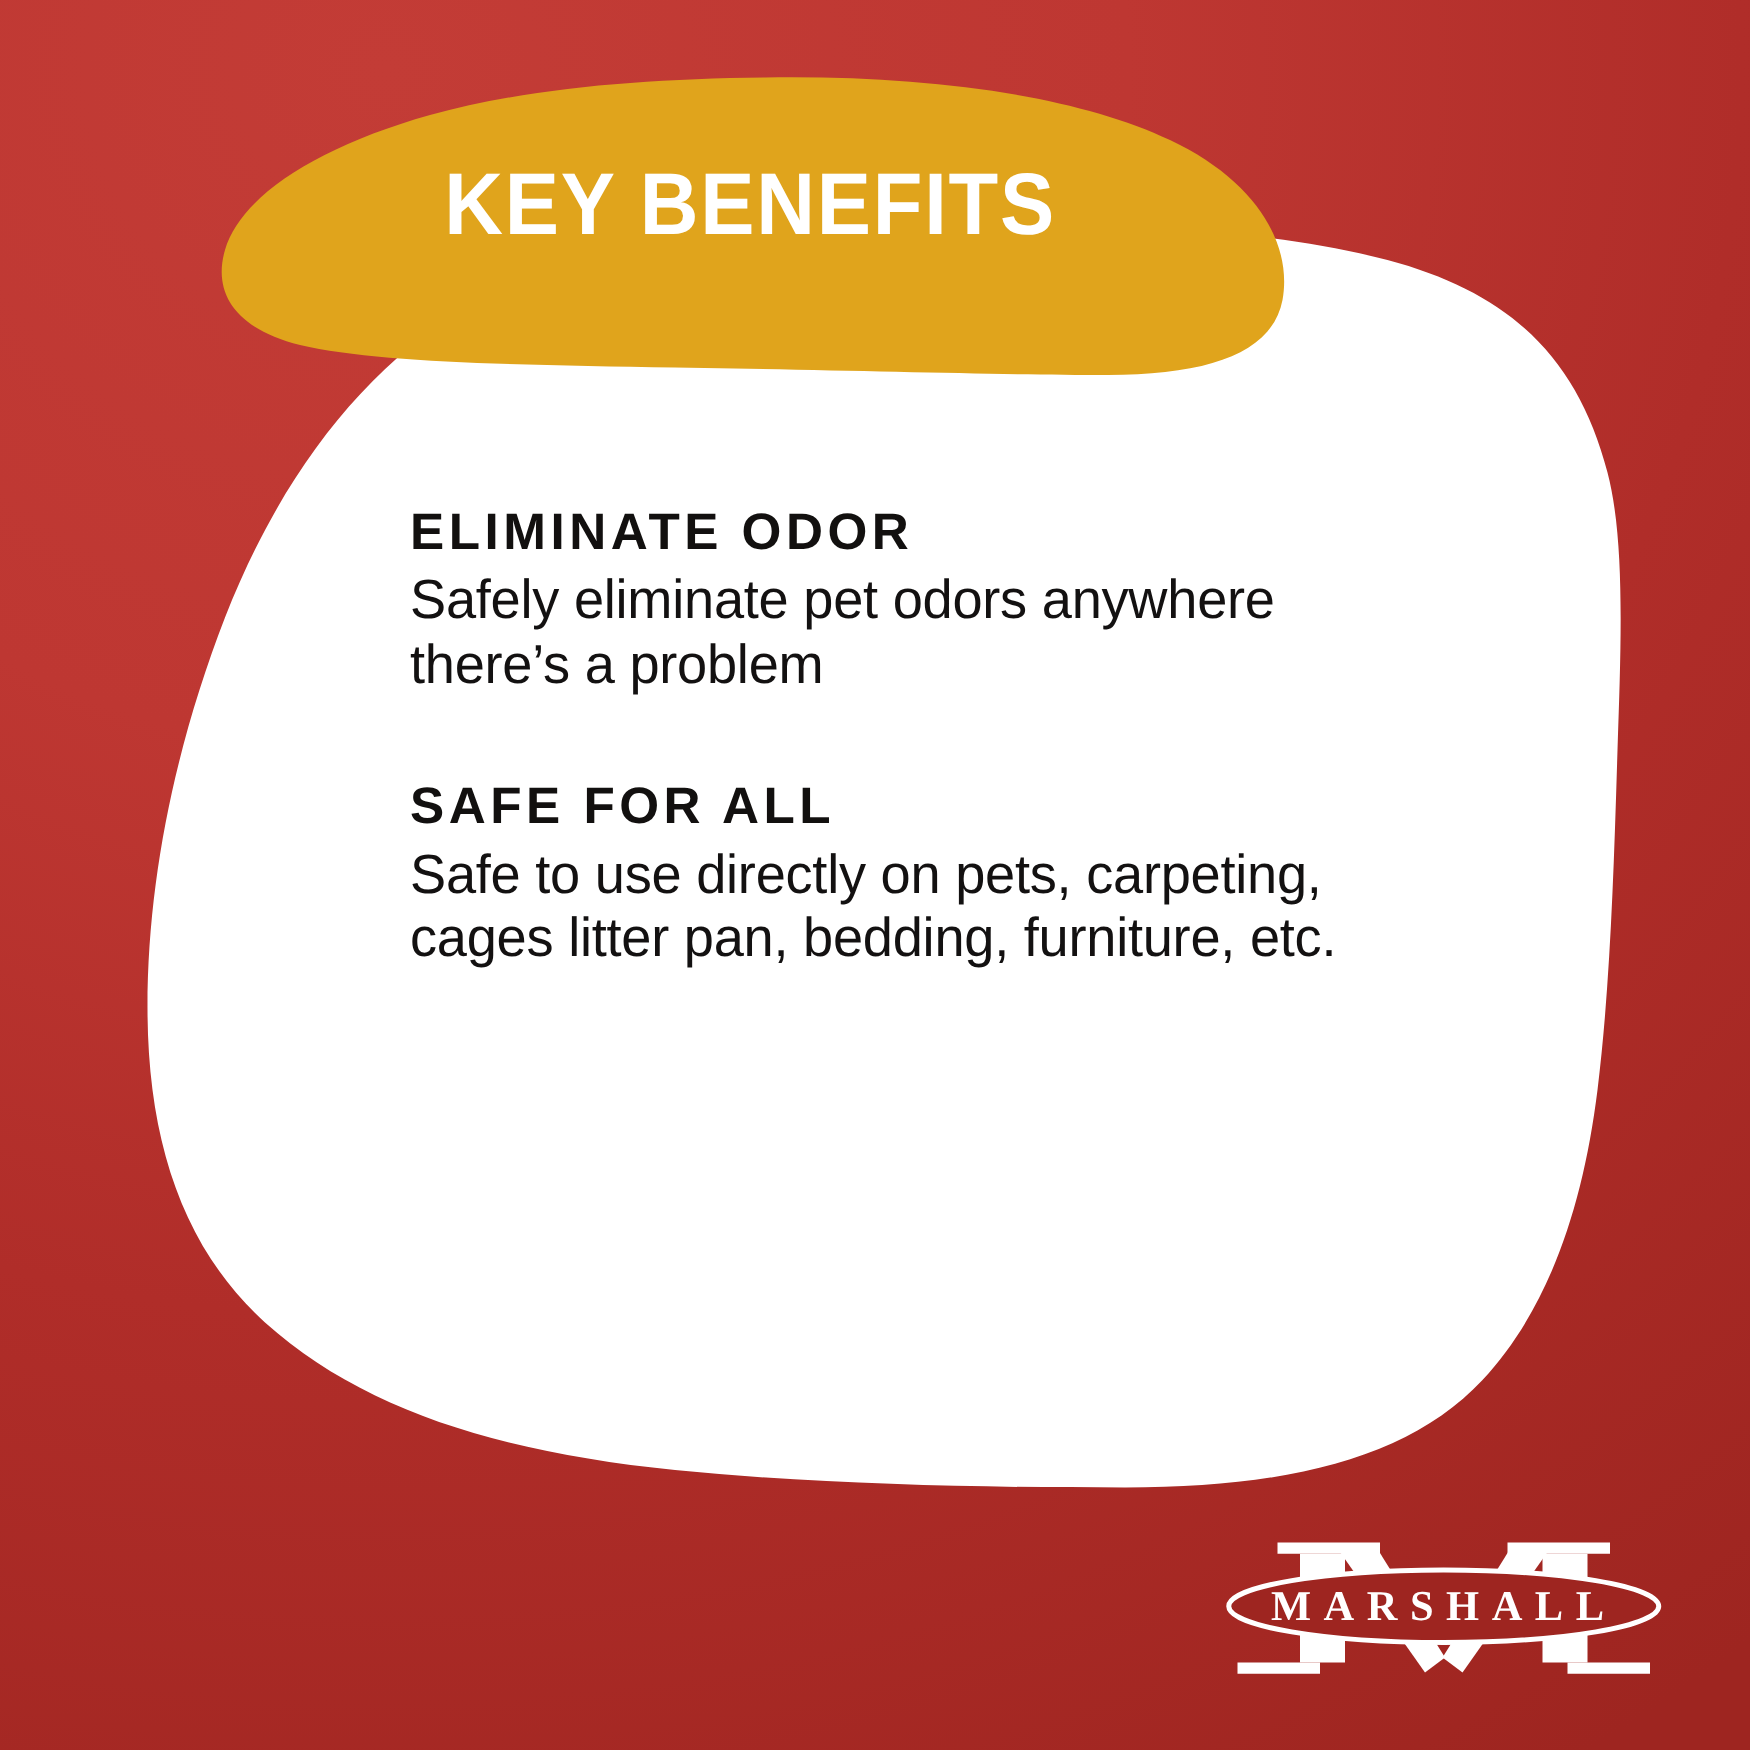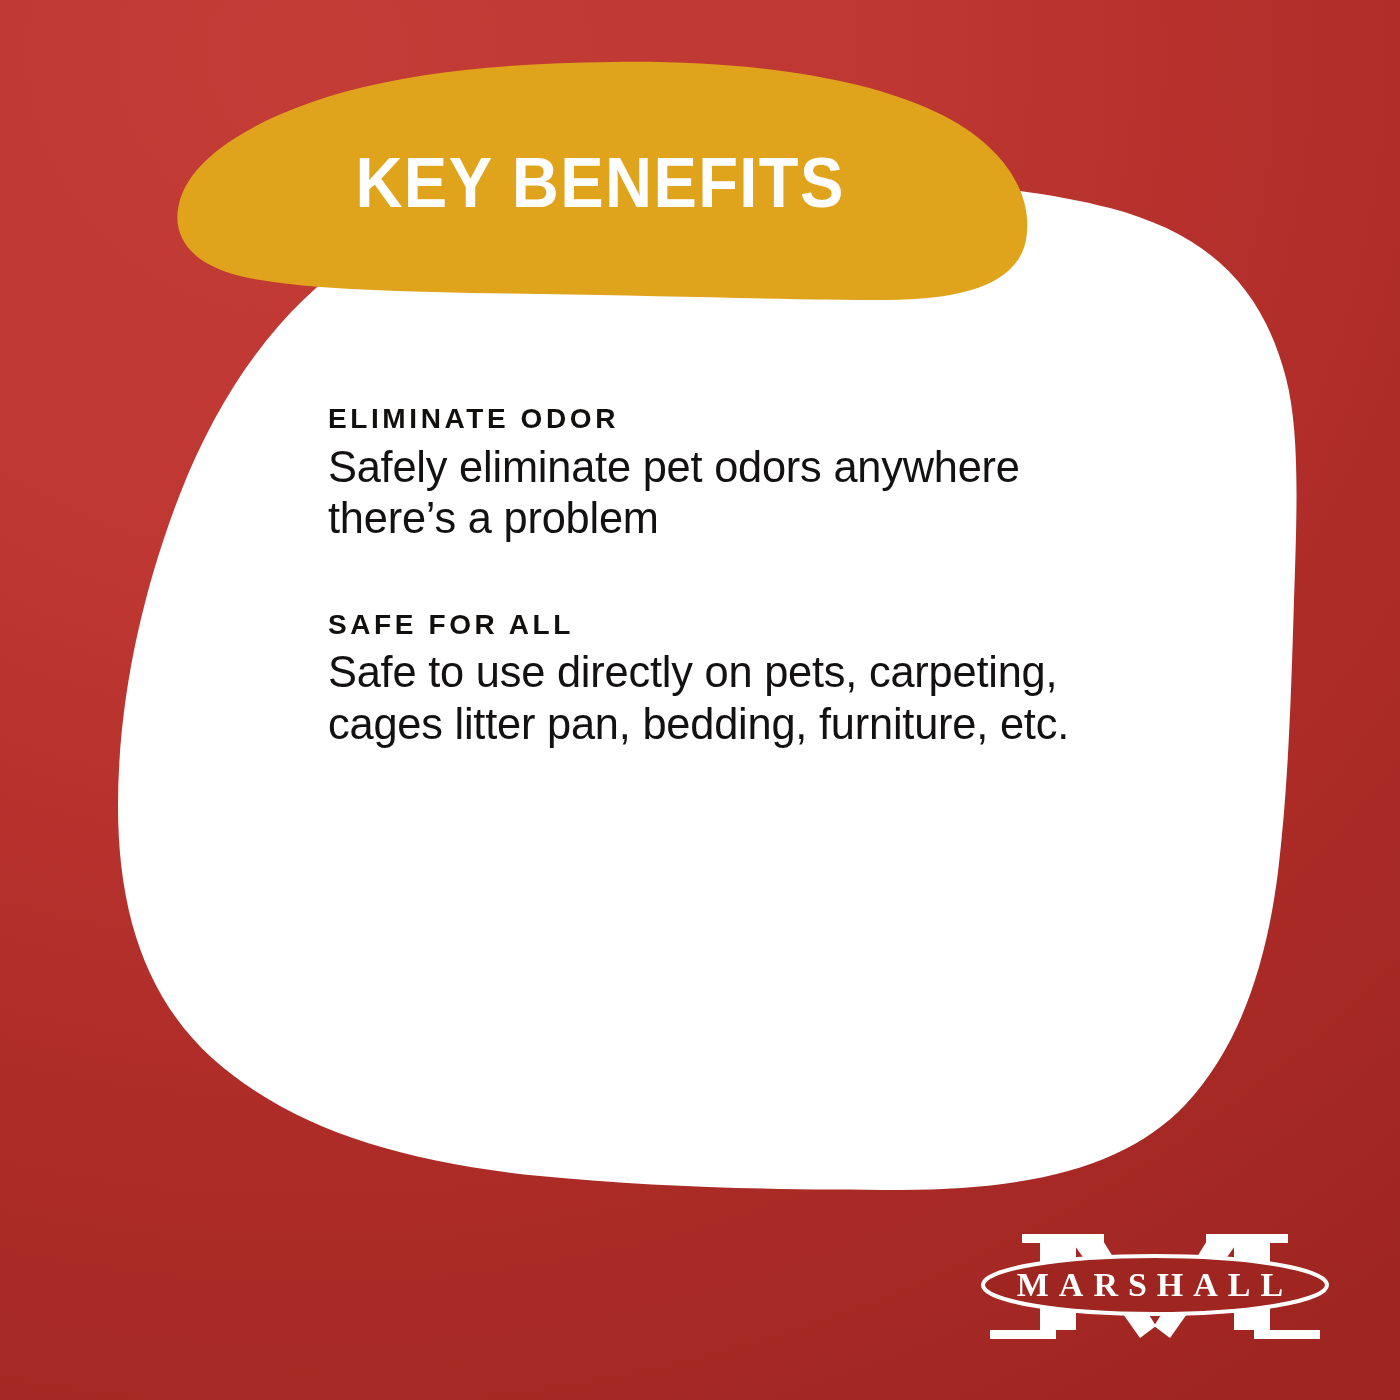--- a/index.html
+++ b/index.html
@@ -45,21 +45,21 @@
   }
 
   
   .title-wrap {
     position: absolute;
     left: 200px;
     top: 128px;
     width: 800px;
     height: 90px;
     display: flex;
-    align-items: flex-end;
+    align-items: flex-start;
     justify-content: center;
   }
   .title-text {
     color: #FFFFFF;
     font-family: "Liberation Sans Narrow", "Liberation Sans", sans-serif;
     font-size: 70px;
     font-weight: 700;
     letter-spacing: 1.5px;
     line-height: 1;
     white-space: nowrap;
@@ -75,21 +75,21 @@
     width: 960px;
   }
   .benefit {
     margin-bottom: 66px;
   }
   .benefit:last-child { margin-bottom: 0; }
 
   .benefit-heading {
     color: #12100F;
     font-family: "Liberation Sans", sans-serif;
-    font-size: 28px;
+    font-size: 41px;
     font-weight: 700;
     letter-spacing: 3.6px;
     line-height: 1.06;
     margin: 0 0 7px 0;
     white-space: nowrap;
   }
   .benefit-body {
     color: #131111;
     font-family: "Liberation Sans Narrow", "Liberation Sans", sans-serif;
     font-size: 44px;

